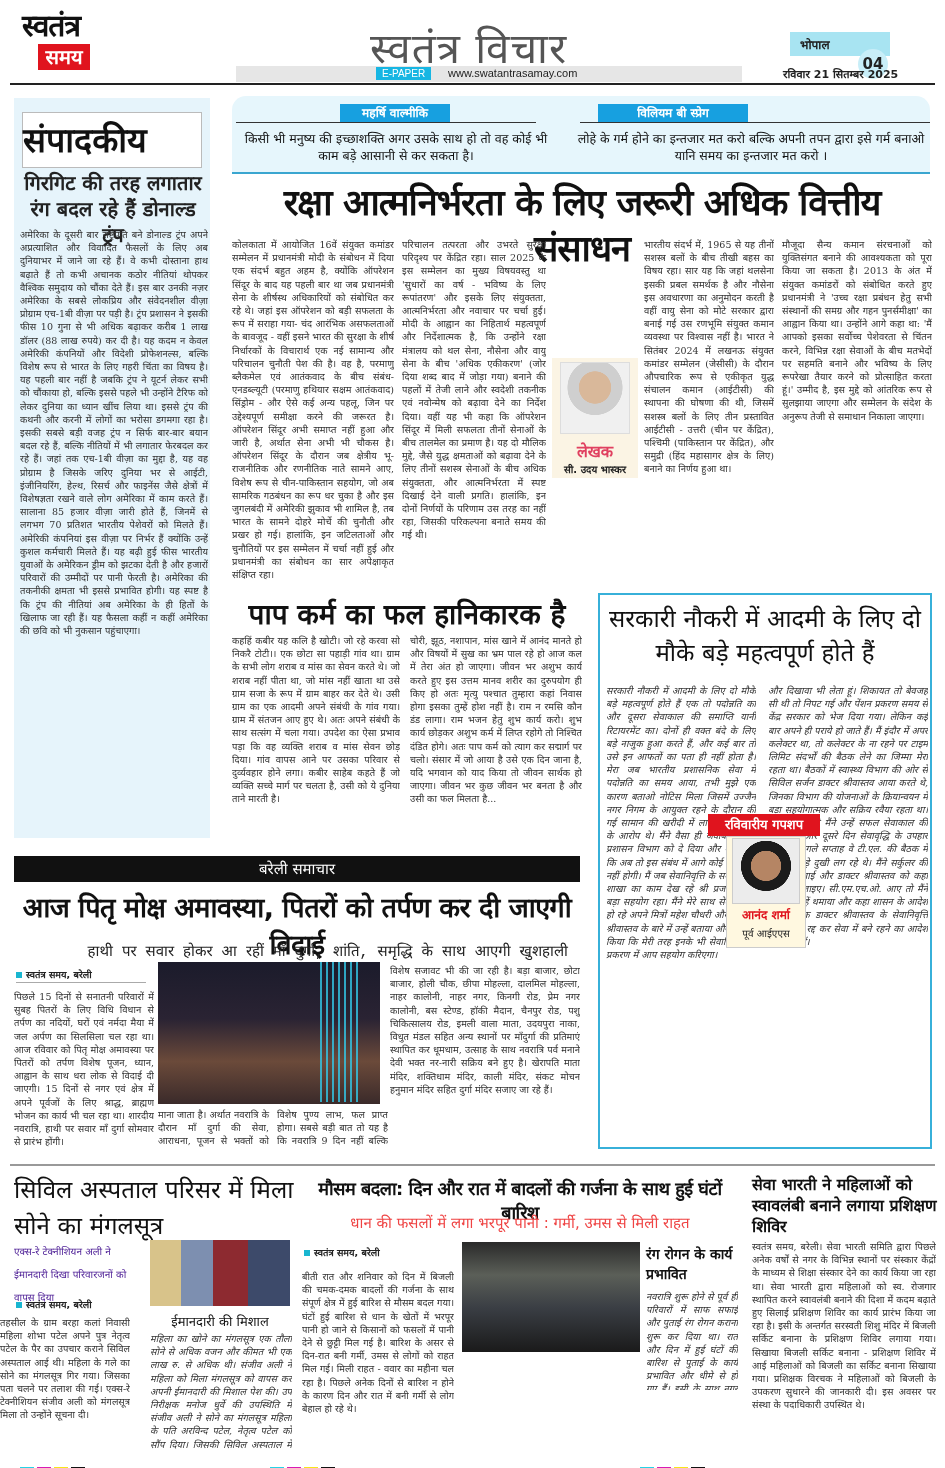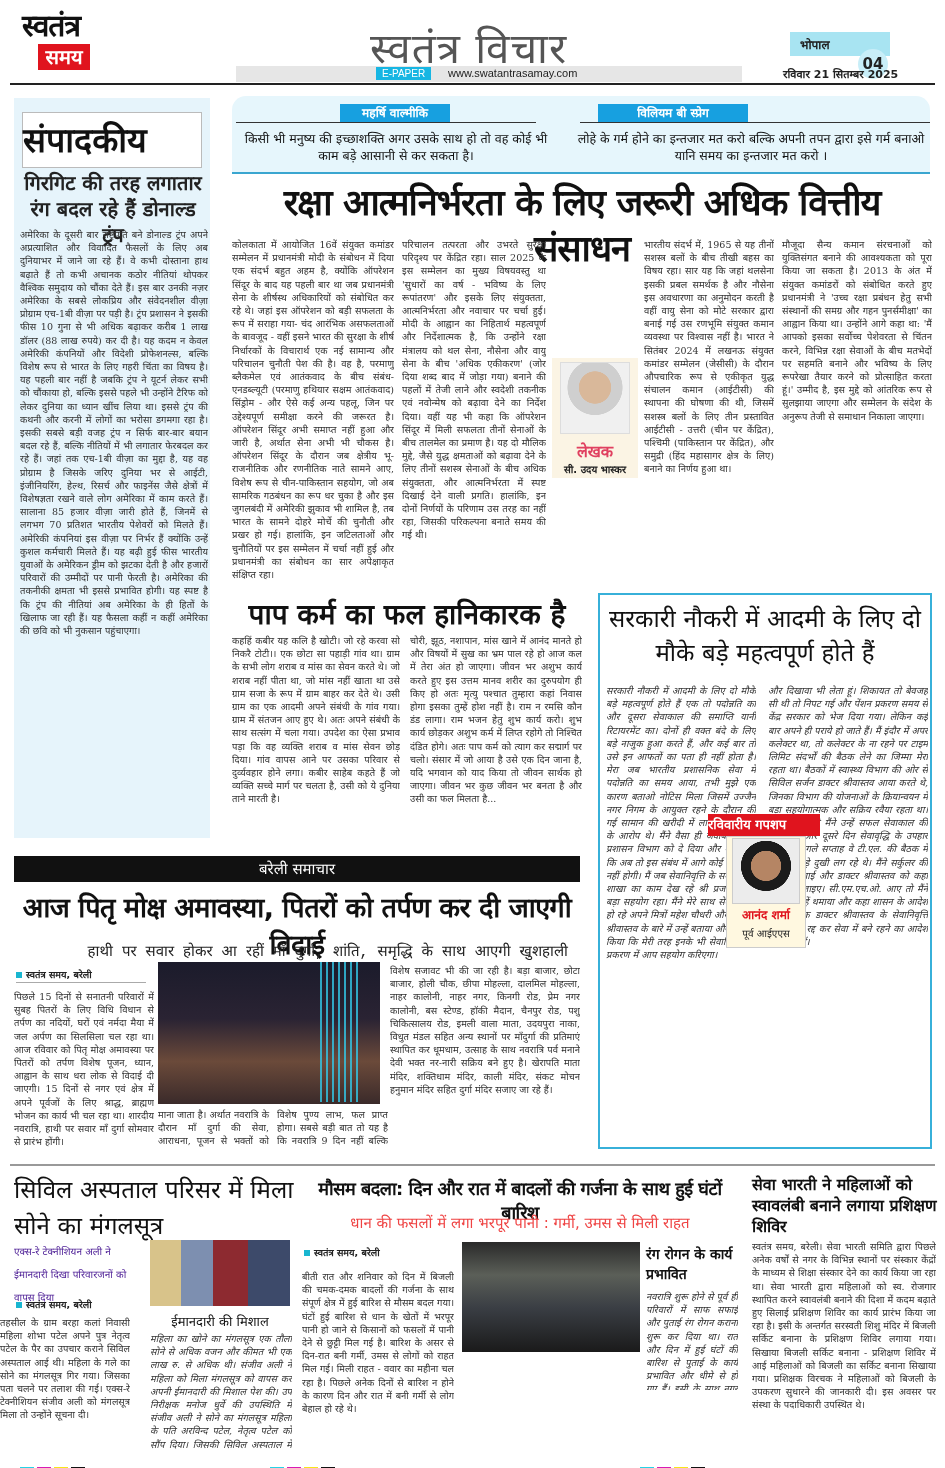--- a/index.html
+++ b/index.html
@@ -31,21 +31,21 @@
   .italic { font-style: italic; }
   .main-head { left: 232px; top: 180px; width: 700px; font-size: 36px; font-weight: bold; color: #111; text-align: center; letter-spacing: -1px; line-height: 46px; }
   .col { position: absolute; overflow: hidden; }
   .author-photo { left: 560px; top: 362px; width: 70px; height: 72px; background: radial-gradient(circle at 50% 35%, #d9b89a 0 28%, #cfcfcf 29% 48%, #f0f0f0 49%); border: 1px solid #ddd; }
   .author-box { left: 552px; top: 358px; width: 86px; height: 120px; background: #fbf4e4; }
   .author-label { left: 552px; top: 440px; width: 86px; text-align: center; color: #e04060; font-size: 16px; font-weight: bold; }
   .author-name { left: 552px; top: 462px; width: 86px; text-align: center; font-size: 10px; font-weight: bold; color: #222; }
   .papa-head { left: 232px; top: 594px; width: 350px; font-size: 28px; font-weight: bold; text-align: center; color: #111; }
   .gov-box { left: 598px; top: 593px; width: 334px; height: 250px; border: 2px solid #37b0d9; }
   .gov-head { left: 600px; top: 602px; width: 330px; font-size: 24px; color: #111; text-align: center; line-height: 34px; }
-  .gap-badge { left: 708px; top: 814px; width: 112px; height: 22px; background: #e0141e; color: #fff; font-size: 13px; font-weight: bold; text-align: left; line-height: 22px; }
+  .gap-badge { left: 708px; top: 814px; width: 112px; height: 22px; background: #e0141e; color: #fff; font-size: 13px; font-weight: bold; text-align: center; line-height: 22px; }
   .gap-photo { left: 732px; top: 838px; width: 68px; height: 66px; background: radial-gradient(circle at 50% 42%, #b58564 0 30%, #1b1b1b 31% 50%, #ececec 51%); border: 1px solid #ccc; }
   .gap-box { left: 726px; top: 836px; width: 80px; height: 112px; background: #fff8e0; border: 1px solid #ccc; }
   .gap-name { left: 726px; top: 906px; width: 80px; text-align: center; font-size: 12px; font-weight: bold; color: #e0141e; }
   .gap-post { left: 726px; top: 926px; width: 80px; text-align: center; font-size: 10px; color: #222; }
   
   .bar-band { left: 14px; top: 856px; width: 566px; height: 26px; background: #111; color: #fff; text-align: center; font-size: 15px; line-height: 26px; }
   .bar-head { left: 14px; top: 888px; width: 566px; font-size: 27px; font-weight: bold; text-align: center; color: #111; letter-spacing: -0.5px; }
   .bar-sub { left: 2px; top: 940px; width: 566px; font-size: 15px; text-align: right; color: #222; font-family: Liberation Mono, monospace; }
   .byline { font-size: 9.5px; font-weight: bold; color: #222; }
   .byline .sq { display: inline-block; width: 6px; height: 6px; background: #19b6d0; margin-right: 4px; }

